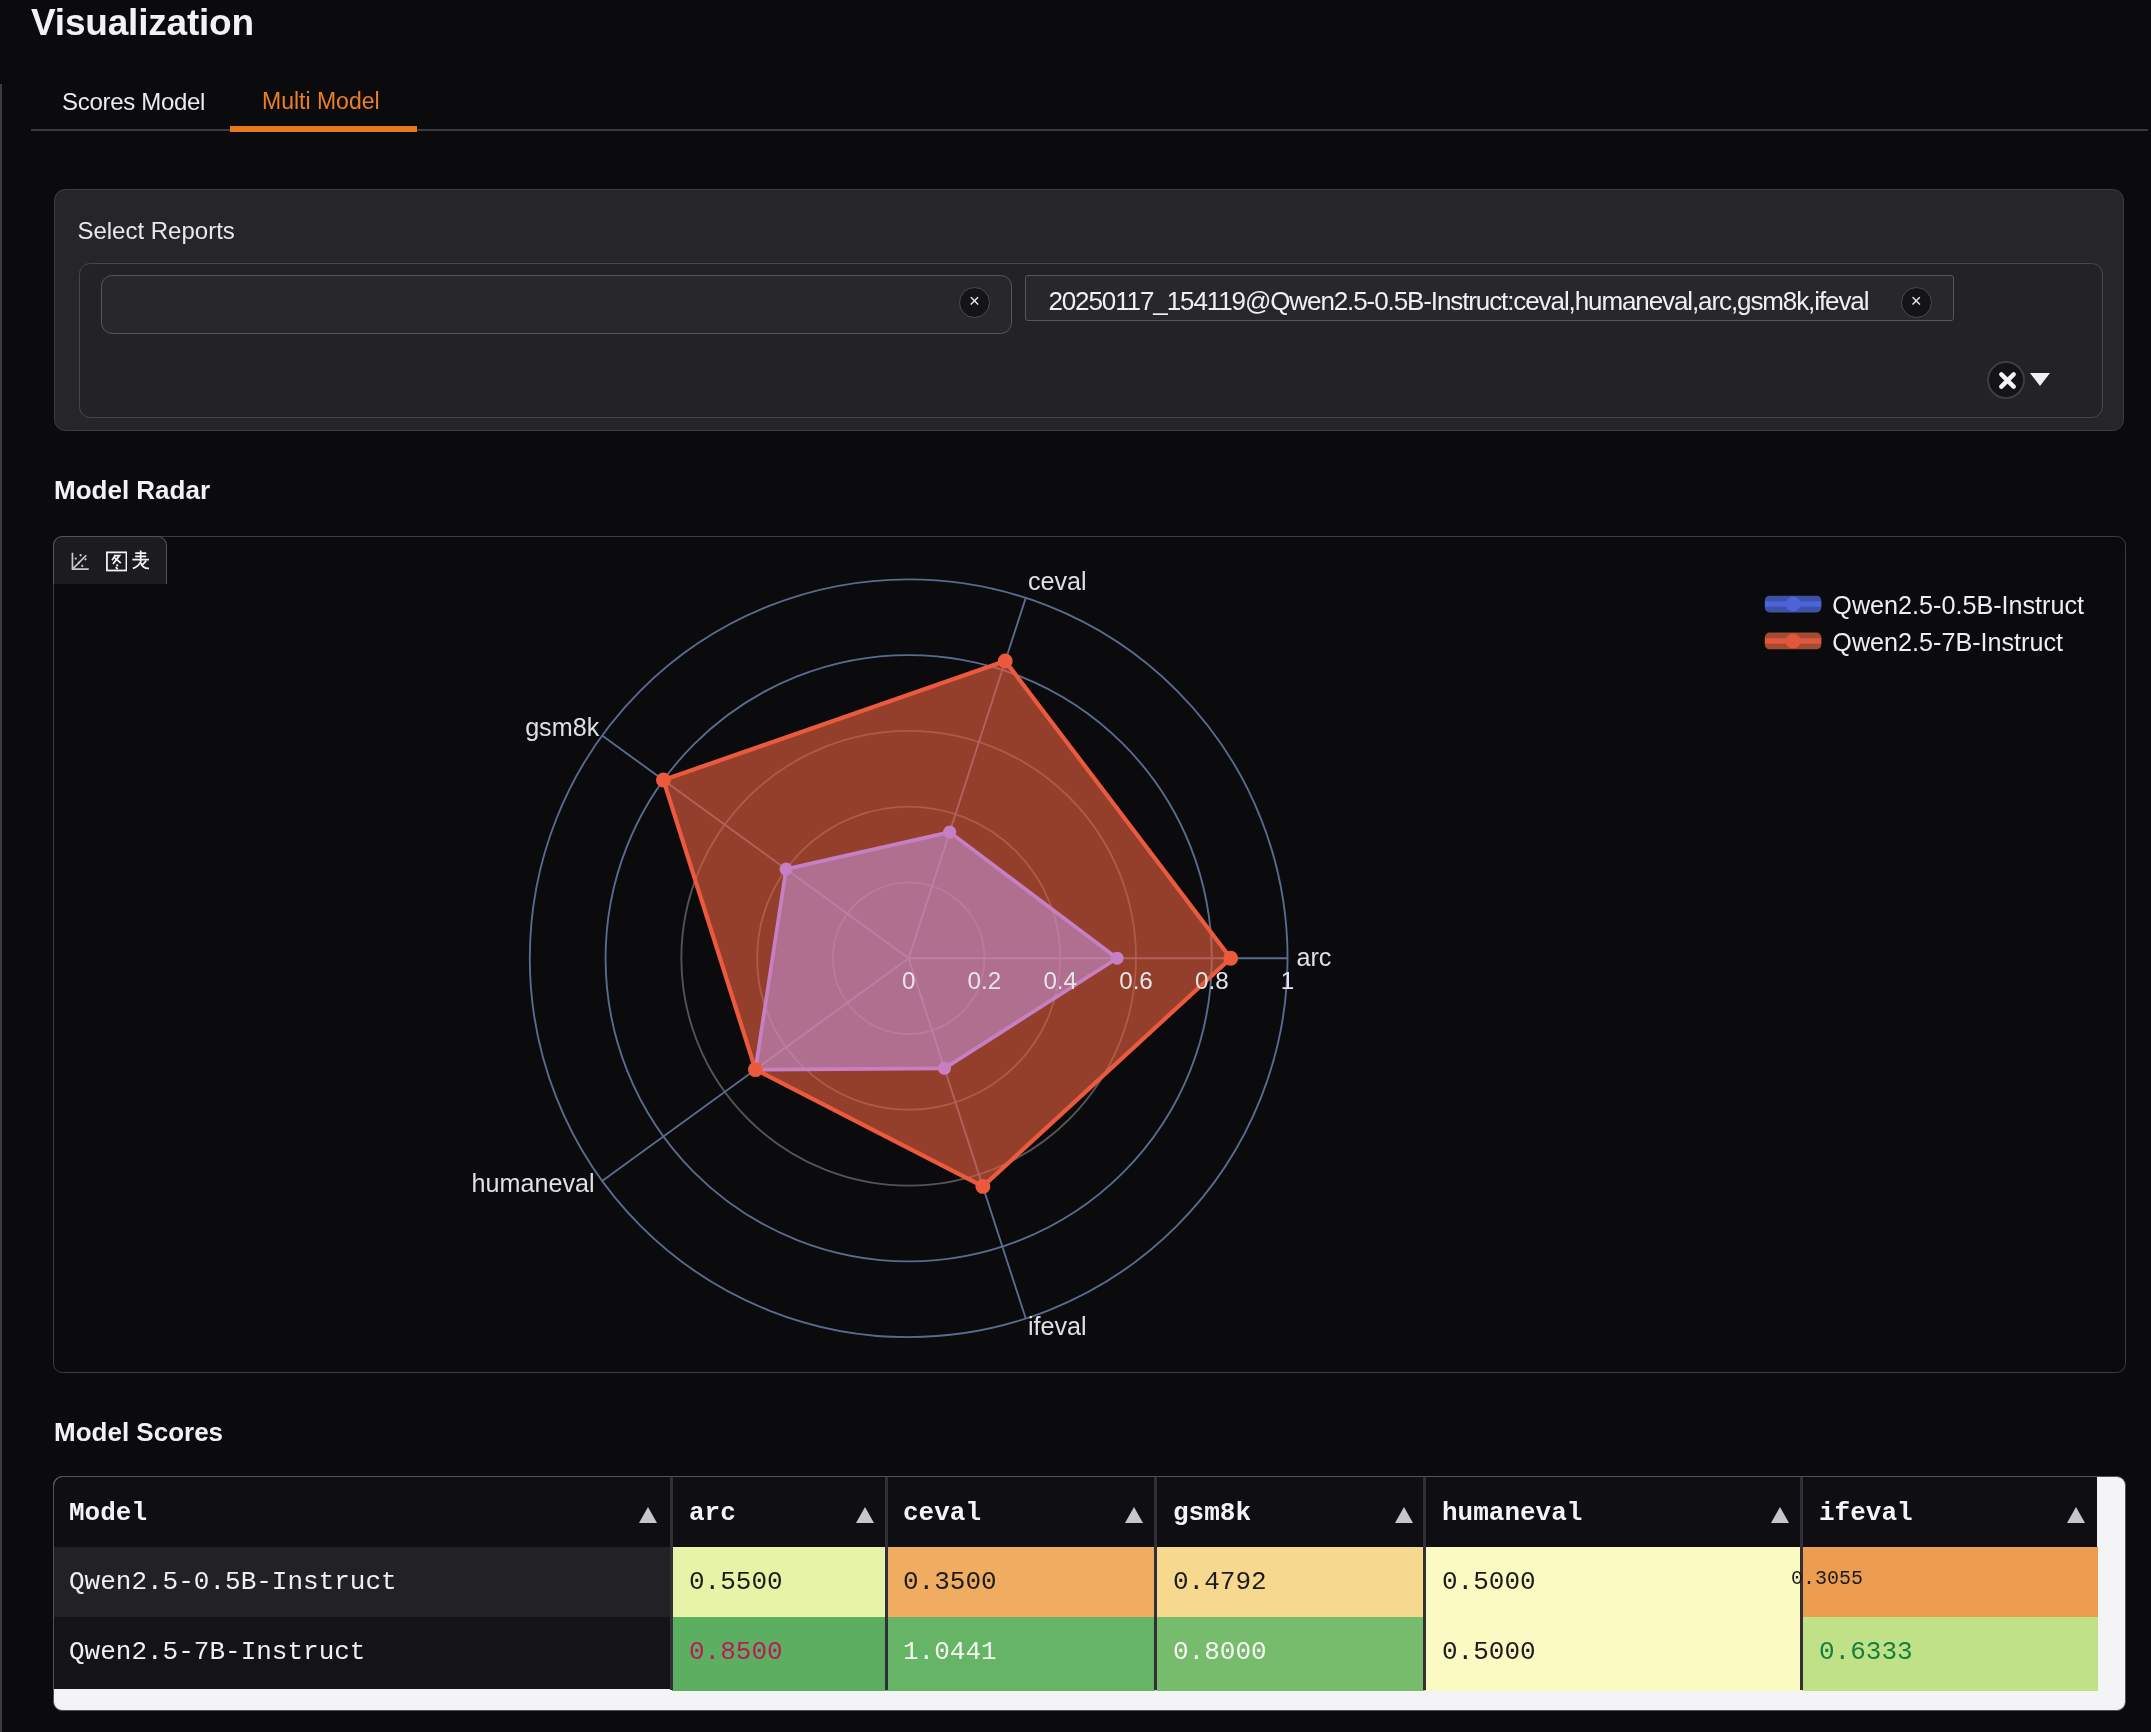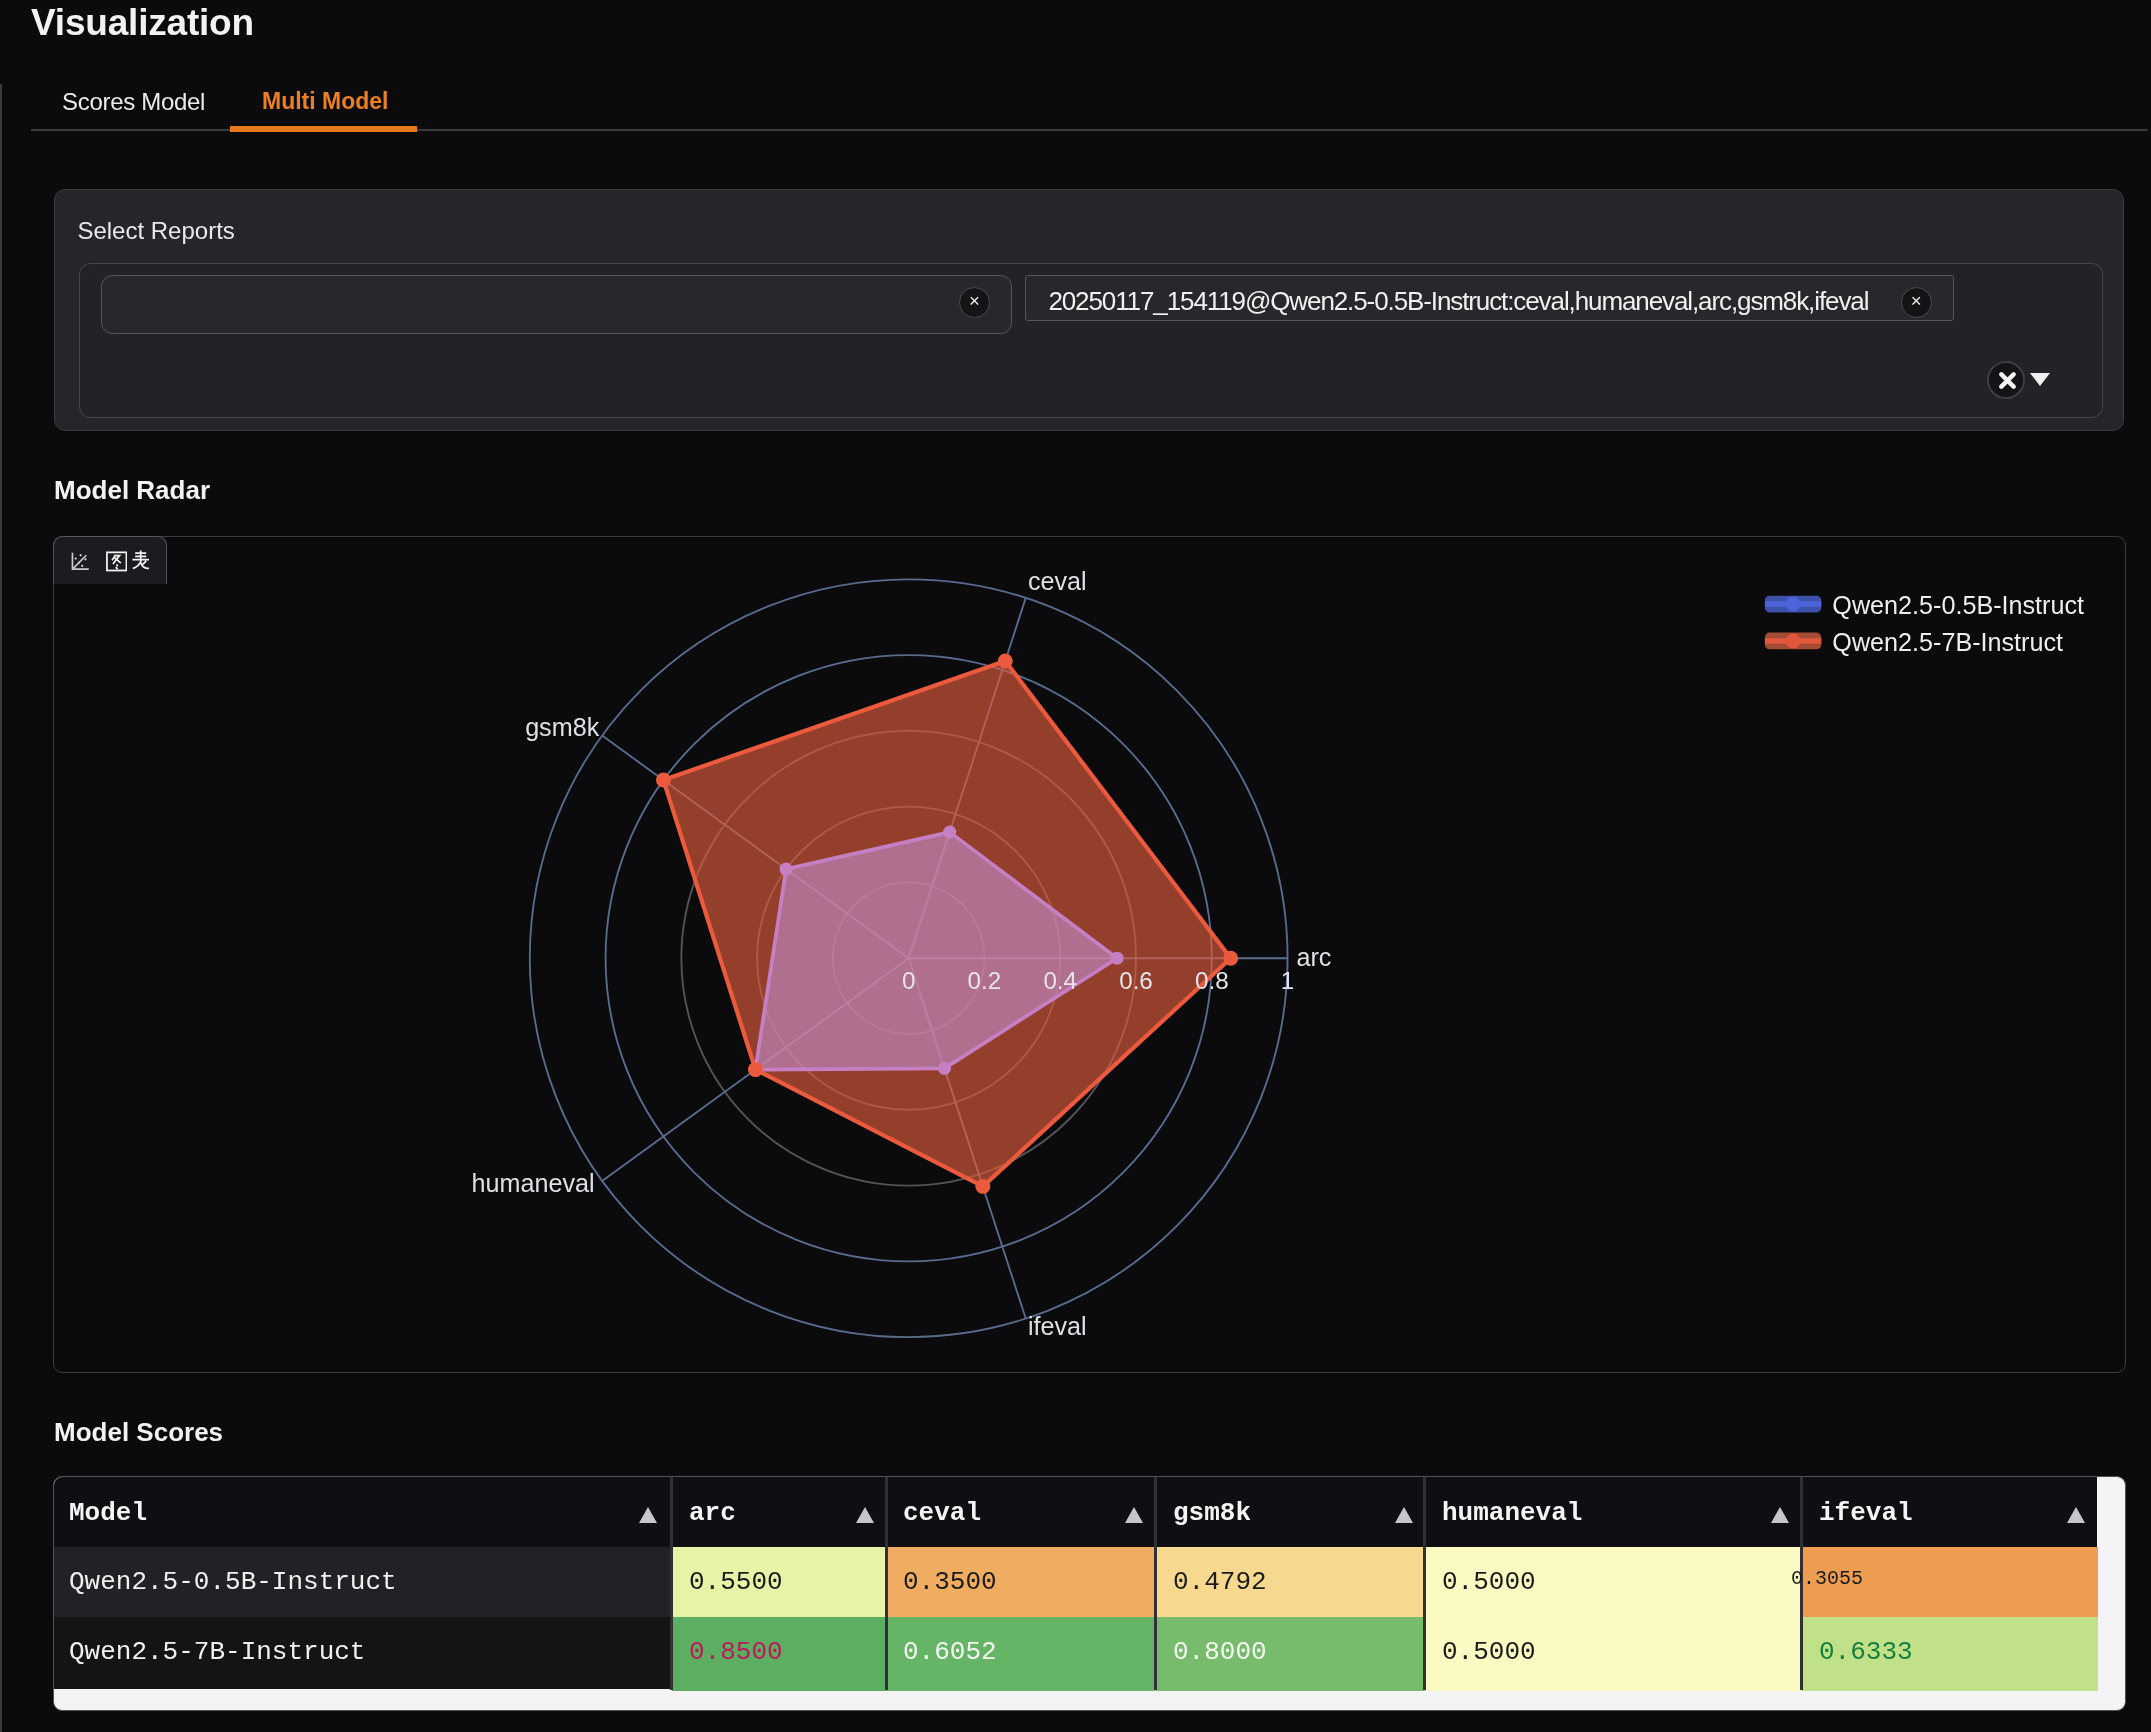--- a/index.html
+++ b/index.html
@@ -6,21 +6,21 @@
 .abs{position:absolute}
 .hd{font-weight:bold;color:#f2f2f4}
 </style></head>
 <body>
 
 <div class="abs" style="left:0;top:84px;width:1.9px;height:1648px;background:#3b3b42"></div>
 
 <div class="abs hd" style="left:31px;top:1.9px;font-size:37px;letter-spacing:-0.2px">Visualization</div>
 
 <div class="abs" style="left:62px;top:88px;font-size:24px;letter-spacing:-0.3px;color:#ebebee">Scores Model</div>
-<div class="abs" style="left:262px;top:88px;font-size:23px;color:#ec7f24;font-weight:bold">Multi Model</div>
+<div class="abs" style="left:262px;top:88px;font-size:23px;color:#ec7f24;font-weight:normal">Multi Model</div>
 <div class="abs" style="left:31px;top:129px;width:2117px;height:1.9px;background:#3a3a41"></div>
 <div class="abs" style="left:230px;top:126px;width:187px;height:5.6px;background:#e8791b"></div>
 
 <div class="abs" style="left:54px;top:189px;width:2070px;height:242px;background:#26262a;border:1.9px solid #3c3c42;border-radius:11.2px">
   <div class="abs" style="left:22.4px;top:27px;font-size:24px;color:#e9e9ec">Select Reports</div>
   <div class="abs" style="left:24px;top:73px;width:2024px;height:155px;background:#232327;border:1.9px solid #46464c;border-radius:11.2px">
     <div class="abs" style="left:21.4px;top:11.2px;width:911px;height:59px;background:#28282c;border:1.9px solid #55555b;border-radius:11.2px">
       <div class="abs" style="right:21.4px;top:11.2px;width:31px;height:31px;border-radius:50%;background:#141417;border:1.9px solid #4a4a52;color:#e8e8ea;font-size:18.6px;text-align:center;line-height:26px">×</div>
     </div>
     <div class="abs" style="left:945px;top:11.2px;width:929px;height:46px;background:#28282c;border:1.9px solid #55555b;border-radius:3px">
@@ -159,18 +159,18 @@
   <div class="abs" style="left:2013px;top:30px;width:0;height:0;border-left:9.3px solid transparent;border-right:9.3px solid transparent;border-bottom:16px solid #c6c6cc"></div>
 
   <div class="abs" style="left:15px;top:90px;font-size:26px;color:#f0f0f2">Qwen2.5-0.5B-Instruct</div>
   <div class="abs" style="left:15px;top:160px;font-size:26px;color:#f0f0f2">Qwen2.5-7B-Instruct</div>
   <div class="abs" style="left:635px;top:90px;font-size:26px;color:#1c1c1c">0.5500</div>
   <div class="abs" style="left:849px;top:90px;font-size:26px;color:#1c1c1c">0.3500</div>
   <div class="abs" style="left:1119px;top:90px;font-size:26px;color:#1c1c1c">0.4792</div>
   <div class="abs" style="left:1388px;top:90px;font-size:26px;color:#1c1c1c">0.5000</div>
   <div class="abs" style="left:1737px;top:90px;font-size:20px;color:#1c1c1c">0.3055</div>
   <div class="abs" style="left:635px;top:160px;font-size:26px;color:#be185d">0.8500</div>
-  <div class="abs" style="left:849px;top:160px;font-size:26px;color:#f6f8f4">0.6052</div>
+  <div class="abs" style="left:849px;top:160px;font-size:26px;color:#f6f8f4">1.0441</div>
   <div class="abs" style="left:1119px;top:160px;font-size:26px;color:#f6f8f4">0.8000</div>
   <div class="abs" style="left:1388px;top:160px;font-size:26px;color:#1c1c1c">0.5000</div>
   <div class="abs" style="left:1765px;top:160px;font-size:26px;color:#15803d">0.6333</div>
 </div>
 
 
 </body></html>

